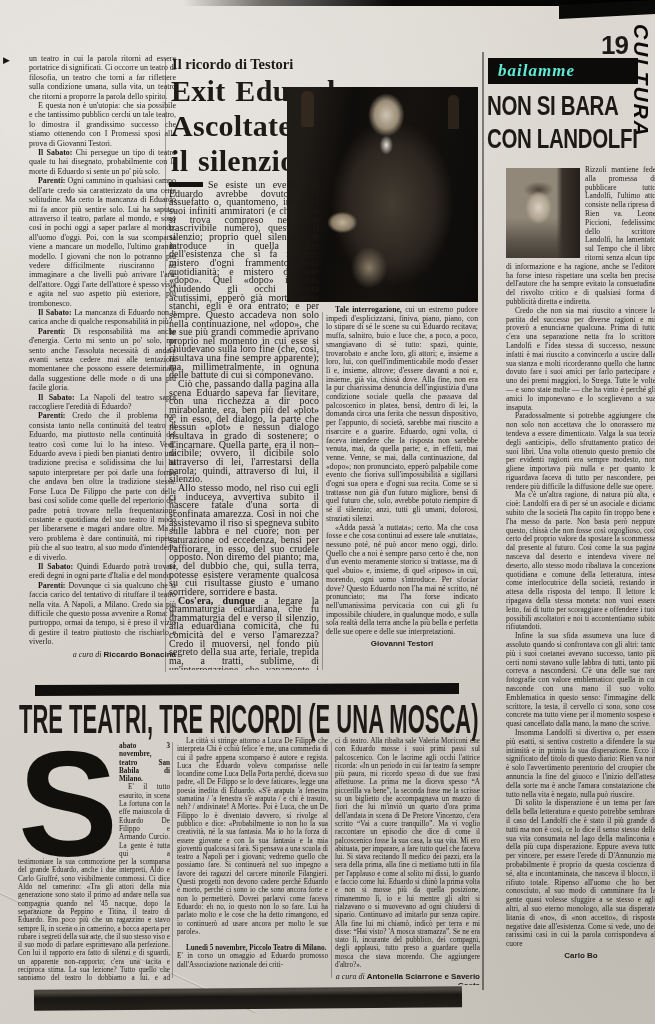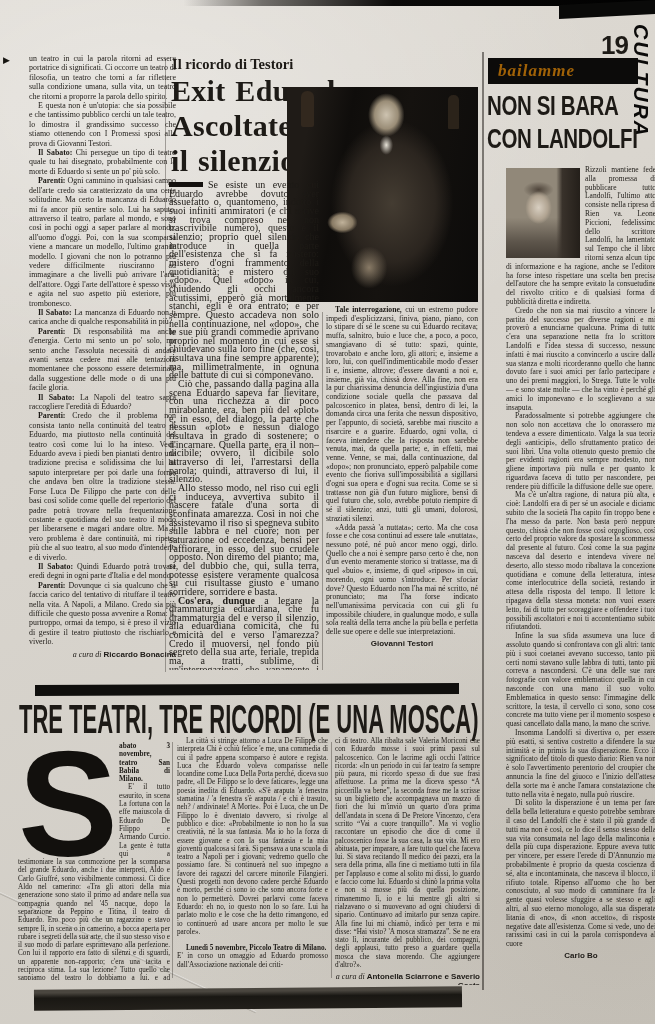--- a/index.html
+++ b/index.html
@@ -56,21 +56,21 @@
   #photo-eduardo::before{content:"";position:absolute;left:14px;top:4px;width:13px;height:36px;
     background:#32281e;border-radius:6px 6px 2px 2px;box-shadow:146px 3px 0 -1px #2b231a;}
   #testori-col1{position:absolute;left:169px;top:181px;width:150px;height:489px;overflow:hidden;
     font-size:10px;line-height:8.65px;}
   #testori-col1 p.lead-bar{text-indent:0;}
   #testori-col1 p.lead-bar::before{content:"";display:inline-block;width:34px;height:5px;background:#14110e;margin-right:5px;vertical-align:1px;}
   #testori-col2{position:absolute;left:326px;top:306px;width:152px;height:378px;overflow:hidden;
     font-size:7.7px;line-height:8.7px;}
   
   #bailamme-bar{position:absolute;left:488px;top:58px;width:150px;height:26px;background:#0c0b0a;
-    color:#a16207;font:italic 700 17px/25px "Liberation Serif",serif;padding-left:10px;box-sizing:border-box;letter-spacing:1px;}
+    color:#5eead4;font:italic 700 17px/25px "Liberation Serif",serif;padding-left:10px;box-sizing:border-box;letter-spacing:1px;}
   #landolfi-headline{position:absolute;left:487px;top:90px;width:200px;
     font:700 27px/33px "Liberation Sans",sans-serif;transform:scaleX(.76);transform-origin:left top;
     white-space:pre-line;letter-spacing:-.5px;}
   #landolfi-body{position:absolute;left:506px;top:166px;width:150px;height:852px;overflow:hidden;
     font-size:7.5px;line-height:8.8px;}
   #photo-landolfi{float:left;width:74px;height:90px;margin:2px 5px 2px 0;position:relative;
     background:
       radial-gradient(ellipse 17px 21px at 44% 44%, #d8cfc1 0%, #b1a492 55%, rgba(80,70,60,0) 78%),
       radial-gradient(ellipse 21px 11px at 44% 24%, #4e443a 0%, rgba(60,50,40,0) 72%),
       linear-gradient(90deg, rgba(0,0,0,0) 0 68%, #39322b 76%, #241f1a 100%),

